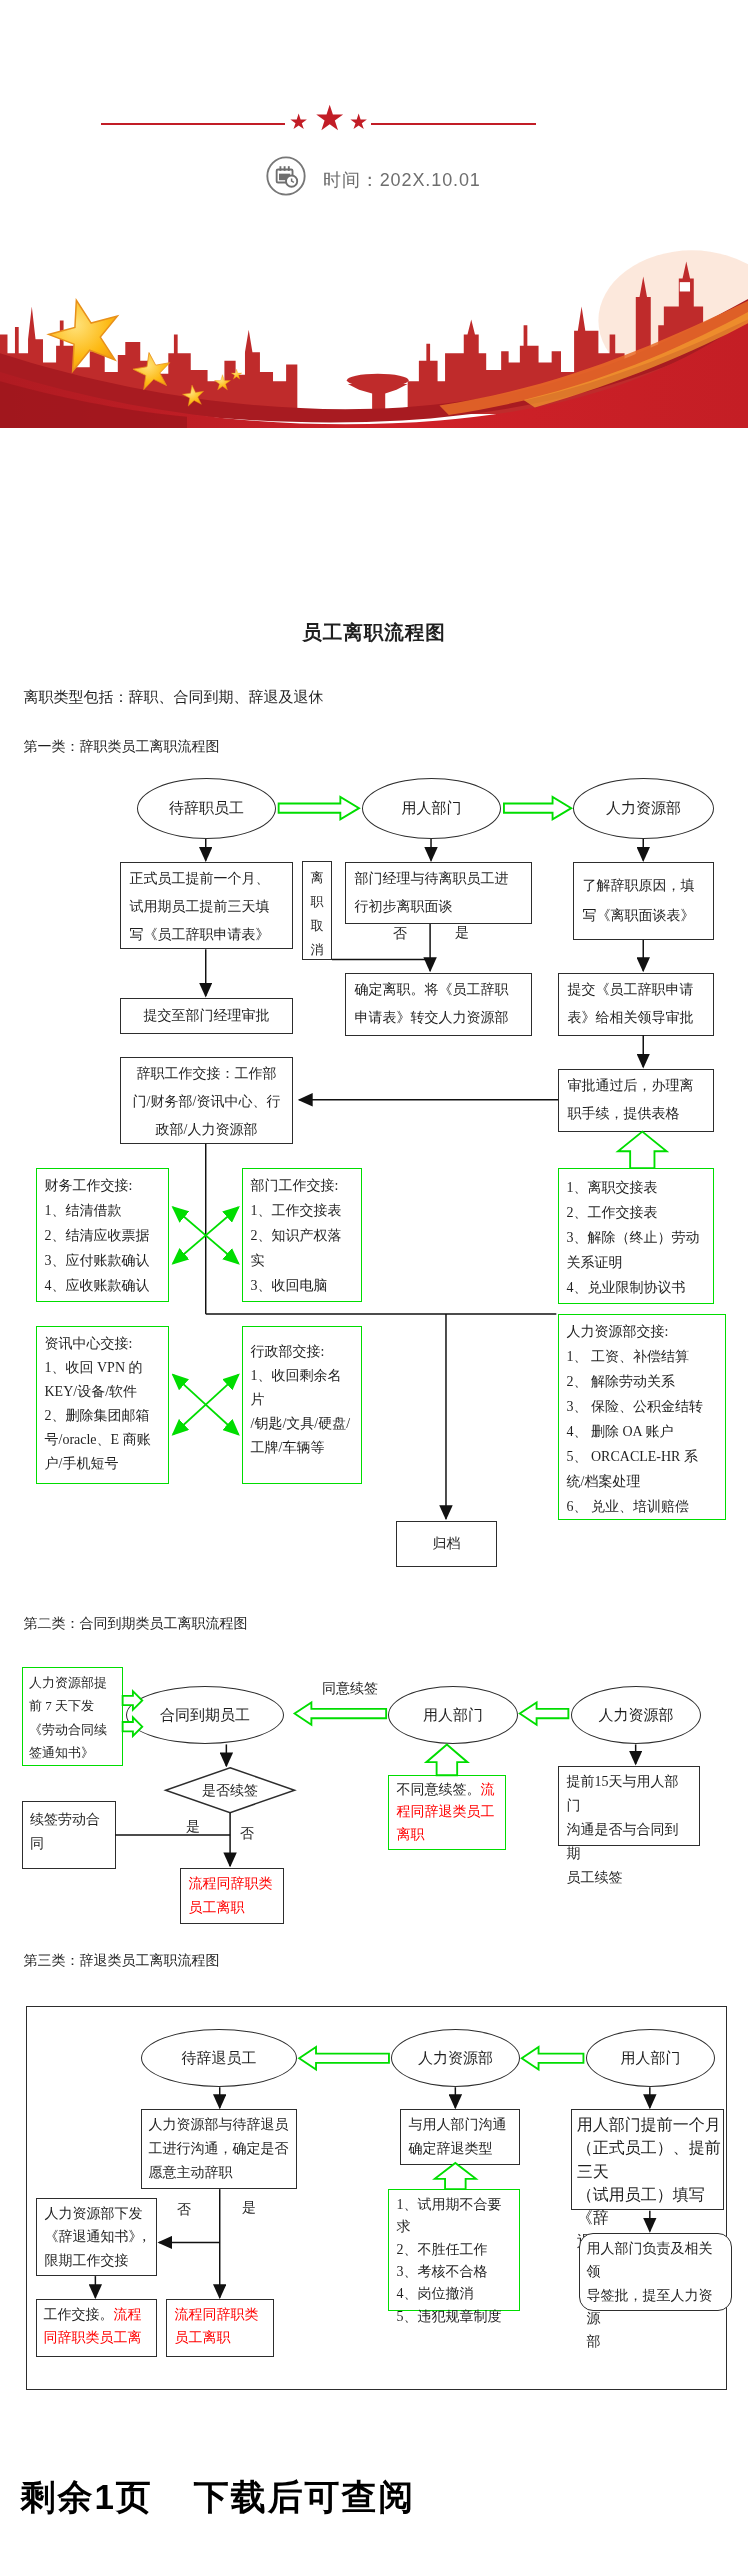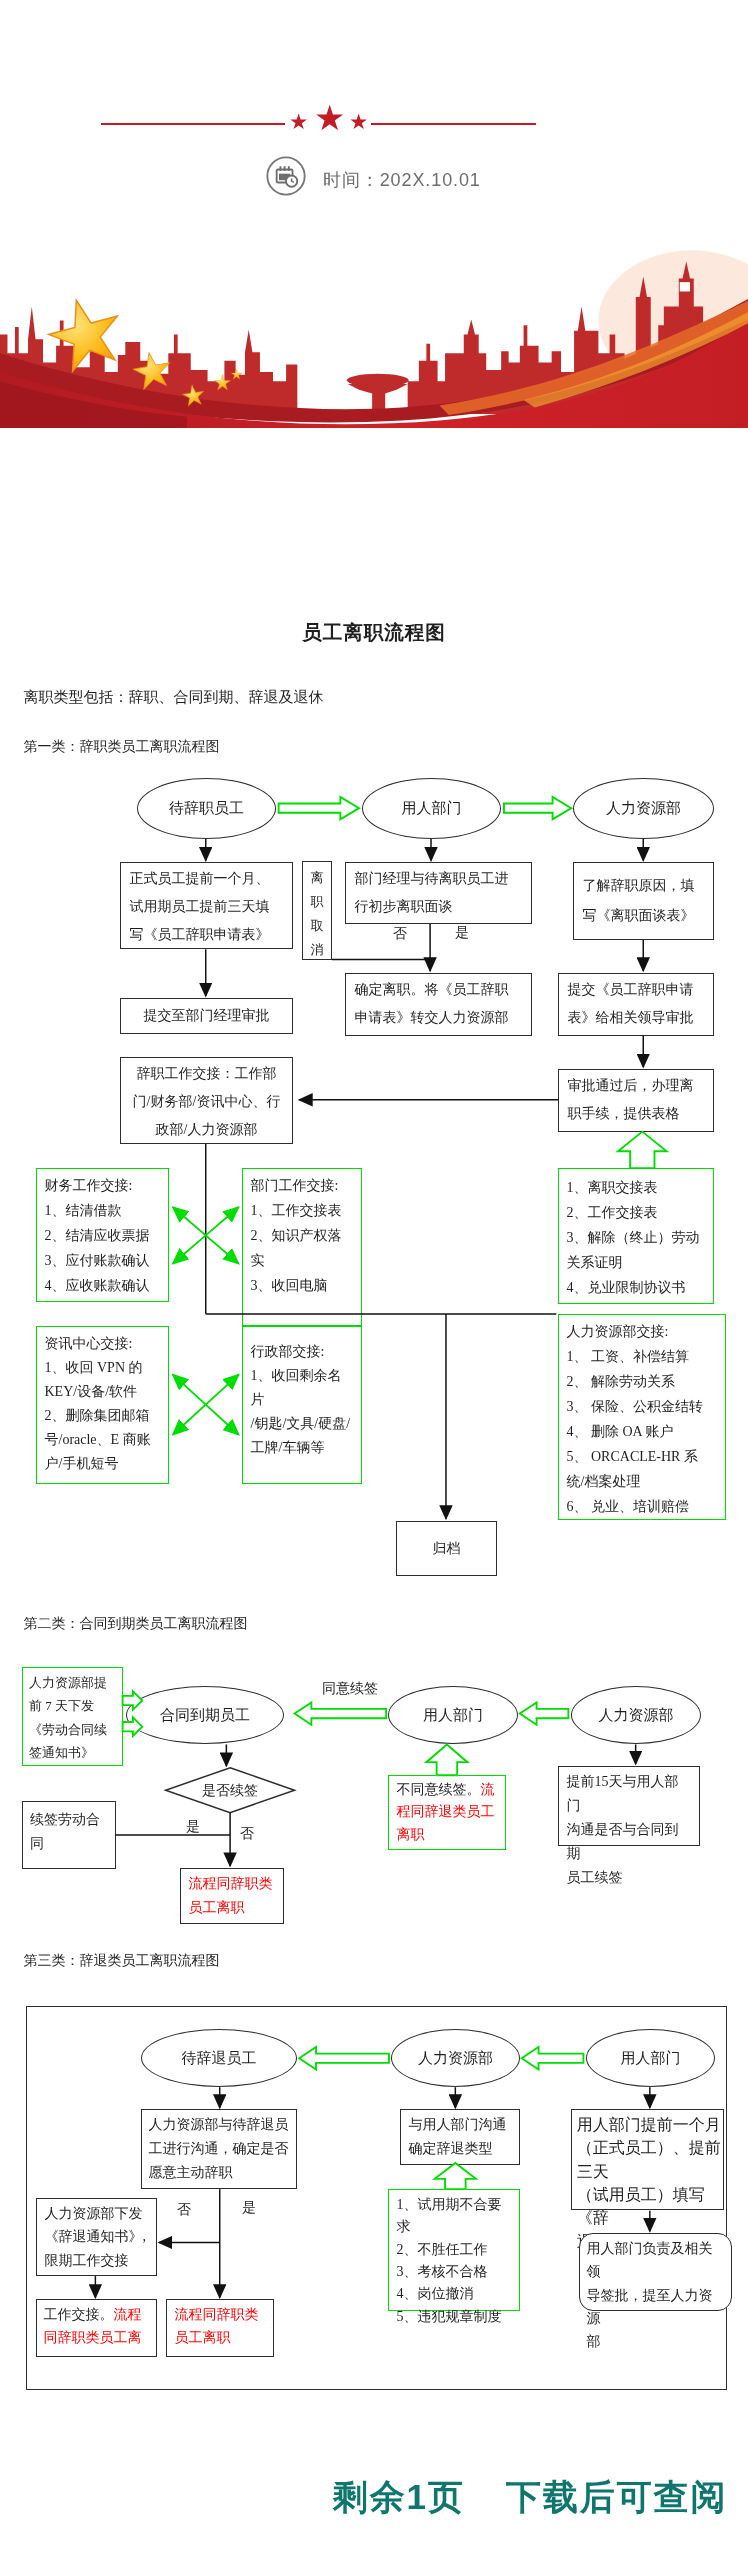--- a/index.html
+++ b/index.html
@@ -27,23 +27,23 @@
   .c{display:flex;align-items:center;justify-content:center;padding:0;white-space:nowrap;}
   .ellipse{position:absolute;box-sizing:border-box;border:1.9px solid #2d2d2d;border-radius:50%;
            background:#fff;display:flex;align-items:center;justify-content:center;font-size:15px;}
   .vbox{text-align:center;line-height:24px;padding:3.7px 0;overflow:hidden;}
   .lb{position:absolute;font-size:14px;line-height:1;}
   .red{color:var(--red);}
   .lh24{line-height:22.4px;} .lh25{line-height:23.4px;} .lh26{line-height:24px;}
   .lh27{line-height:25px;} .f14{font-size:13px;}
   .wire{position:absolute;left:0;pointer-events:none;}
   .bigrect{position:absolute;box-sizing:border-box;border:1.9px solid #2d2d2d;}
-  .footer{position:absolute;top:2474px;width:100%;text-align:right;
+  .footer{position:absolute;top:2474px;width:100%;text-align:left;
           font-family:"Liberation Sans","DejaVu Sans",sans-serif;font-weight:bold;
-          font-size:35px;color:#0f766e;letter-spacing:1.9px;}
+          font-size:35px;color:#000000;letter-spacing:1.9px;}
   .footer span{margin:0 20.6px;}
 </style>
 </head>
 <body>
 
 <div class="page">
 
   <div class="hline" style="left:101px;top:123px;width:184px;"></div>
   <div class="hline" style="left:371px;top:123px;width:165px;"></div>
   <div class="hstar" style="left:289px;top:112px;font-size:21.5px;">★</div>
@@ -132,21 +132,21 @@
 职手续，提供表格</div>
   <div class="box" style="left:120px;top:1057px;width:173px;height:87px;text-align:center;">辞职工作交接：工作部
 门/财务部/资讯中心、行
 政部/人力资源部</div>
 
   <div class="box gbox lh27" style="left:36px;top:1168px;width:133px;height:134px;padding:3.7px 7.5px;">财务工作交接:
 1、结清借款
 2、结清应收票据
 3、应付账款确认
 4、应收账款确认</div>
-  <div class="box gbox lh27" style="left:242px;top:1168px;width:120px;height:158px;padding:3.7px 7.5px;">部门工作交接:
+  <div class="box gbox lh27" style="left:242px;top:1168px;width:120px;height:134px;padding:3.7px 7.5px;">部门工作交接:
 1、工作交接表
 2、知识产权落实
 3、收回电脑</div>
   <div class="box gbox lh27" style="left:558px;top:1168px;width:156px;height:136px;padding:5.6px 7.5px;">1、离职交接表
 2、工作交接表
 3、解除（终止）劳动
 关系证明
 4、兑业限制协议书</div>
   <div class="box gbox lh26" style="left:36px;top:1326px;width:133px;height:158px;padding:4.7px 7.5px;">资讯中心交接:
 1、收回 VPN 的
@@ -159,21 +159,21 @@
 /钥匙/文具/硬盘/
 工牌/车辆等</div>
   <div class="box gbox lh27" style="left:558px;top:1314px;width:168px;height:206px;padding:3.7px 7.5px;">人力资源部交接:
 1、 工资、补偿结算
 2、 解除劳动关系
 3、 保险、公积金结转
 4、 删除 OA 账户
 5、 ORCACLE-HR 系
 统/档案处理
 6、 兑业、培训赔偿</div>
-  <div class="box c" style="left:396px;top:1521px;width:101px;height:55px;">归档</div>
+  <div class="box c" style="left:396px;top:1521px;width:101px;height:46px;">归档</div>
 
   <svg class="wire" style="top:767px;" width="748" height="804" viewBox="0 0 800 860">
     <defs>
       <marker id="ab1" markerWidth="10" markerHeight="9" refX="9" refY="4.5" orient="auto">
           <path d="M0,0 L10,4.5 L0,9 Z" fill="#111"></path>
         </marker>
       <marker id="gb1" markerWidth="9" markerHeight="8" refX="8" refY="4" orient="auto">
           <path d="M0,0 L9,4 L0,8 Z" fill="#00dd00"></path>
         </marker>
     </defs>

